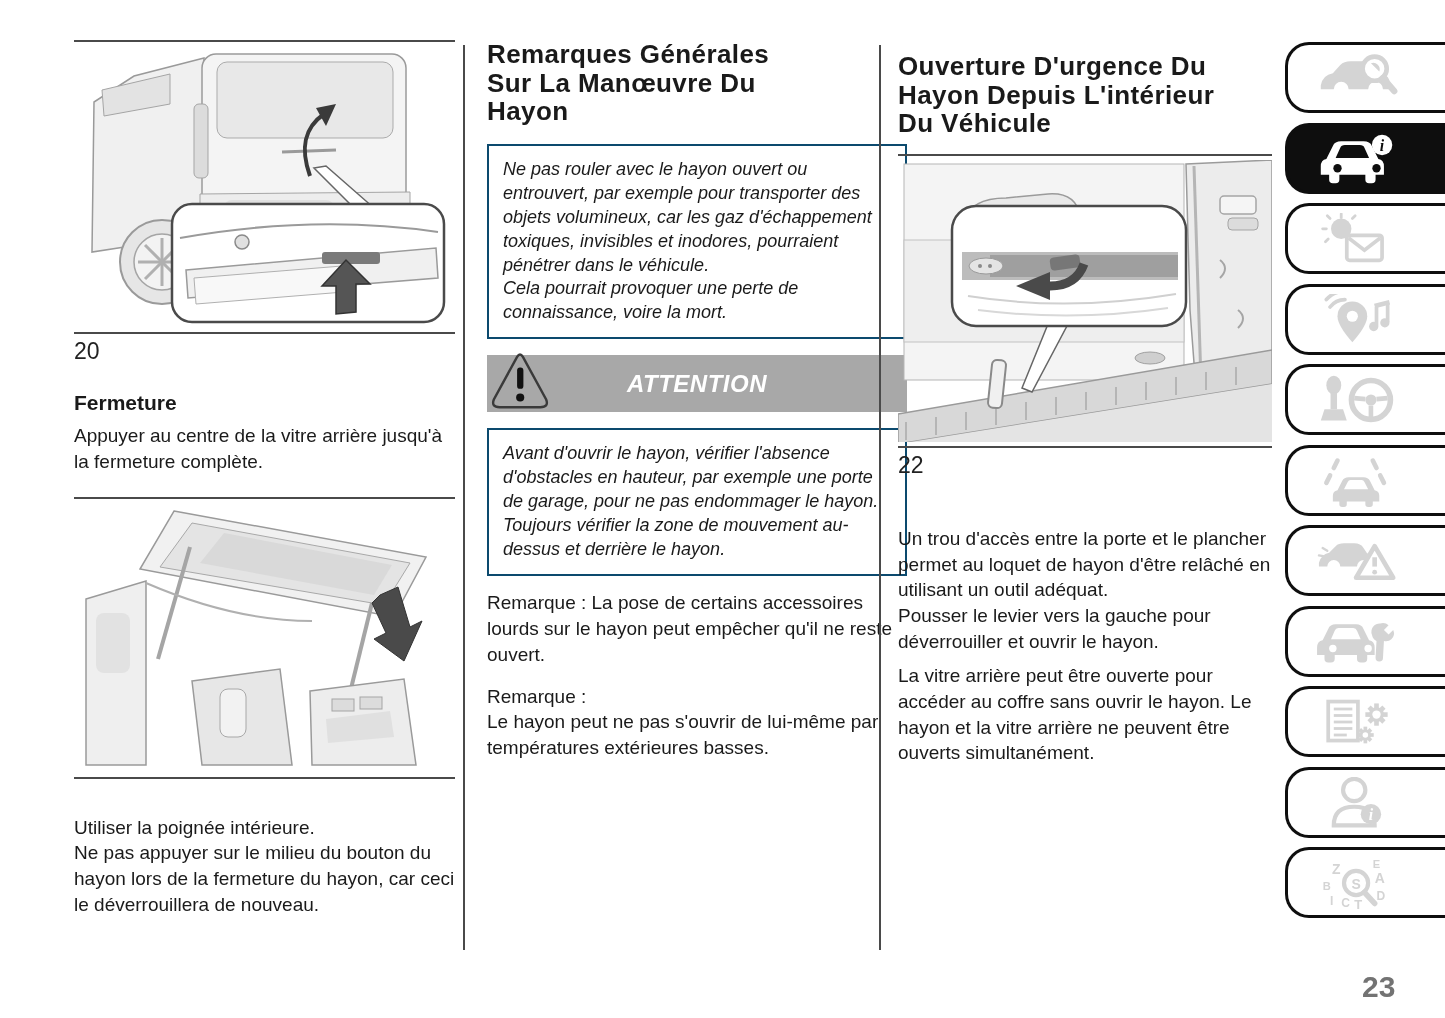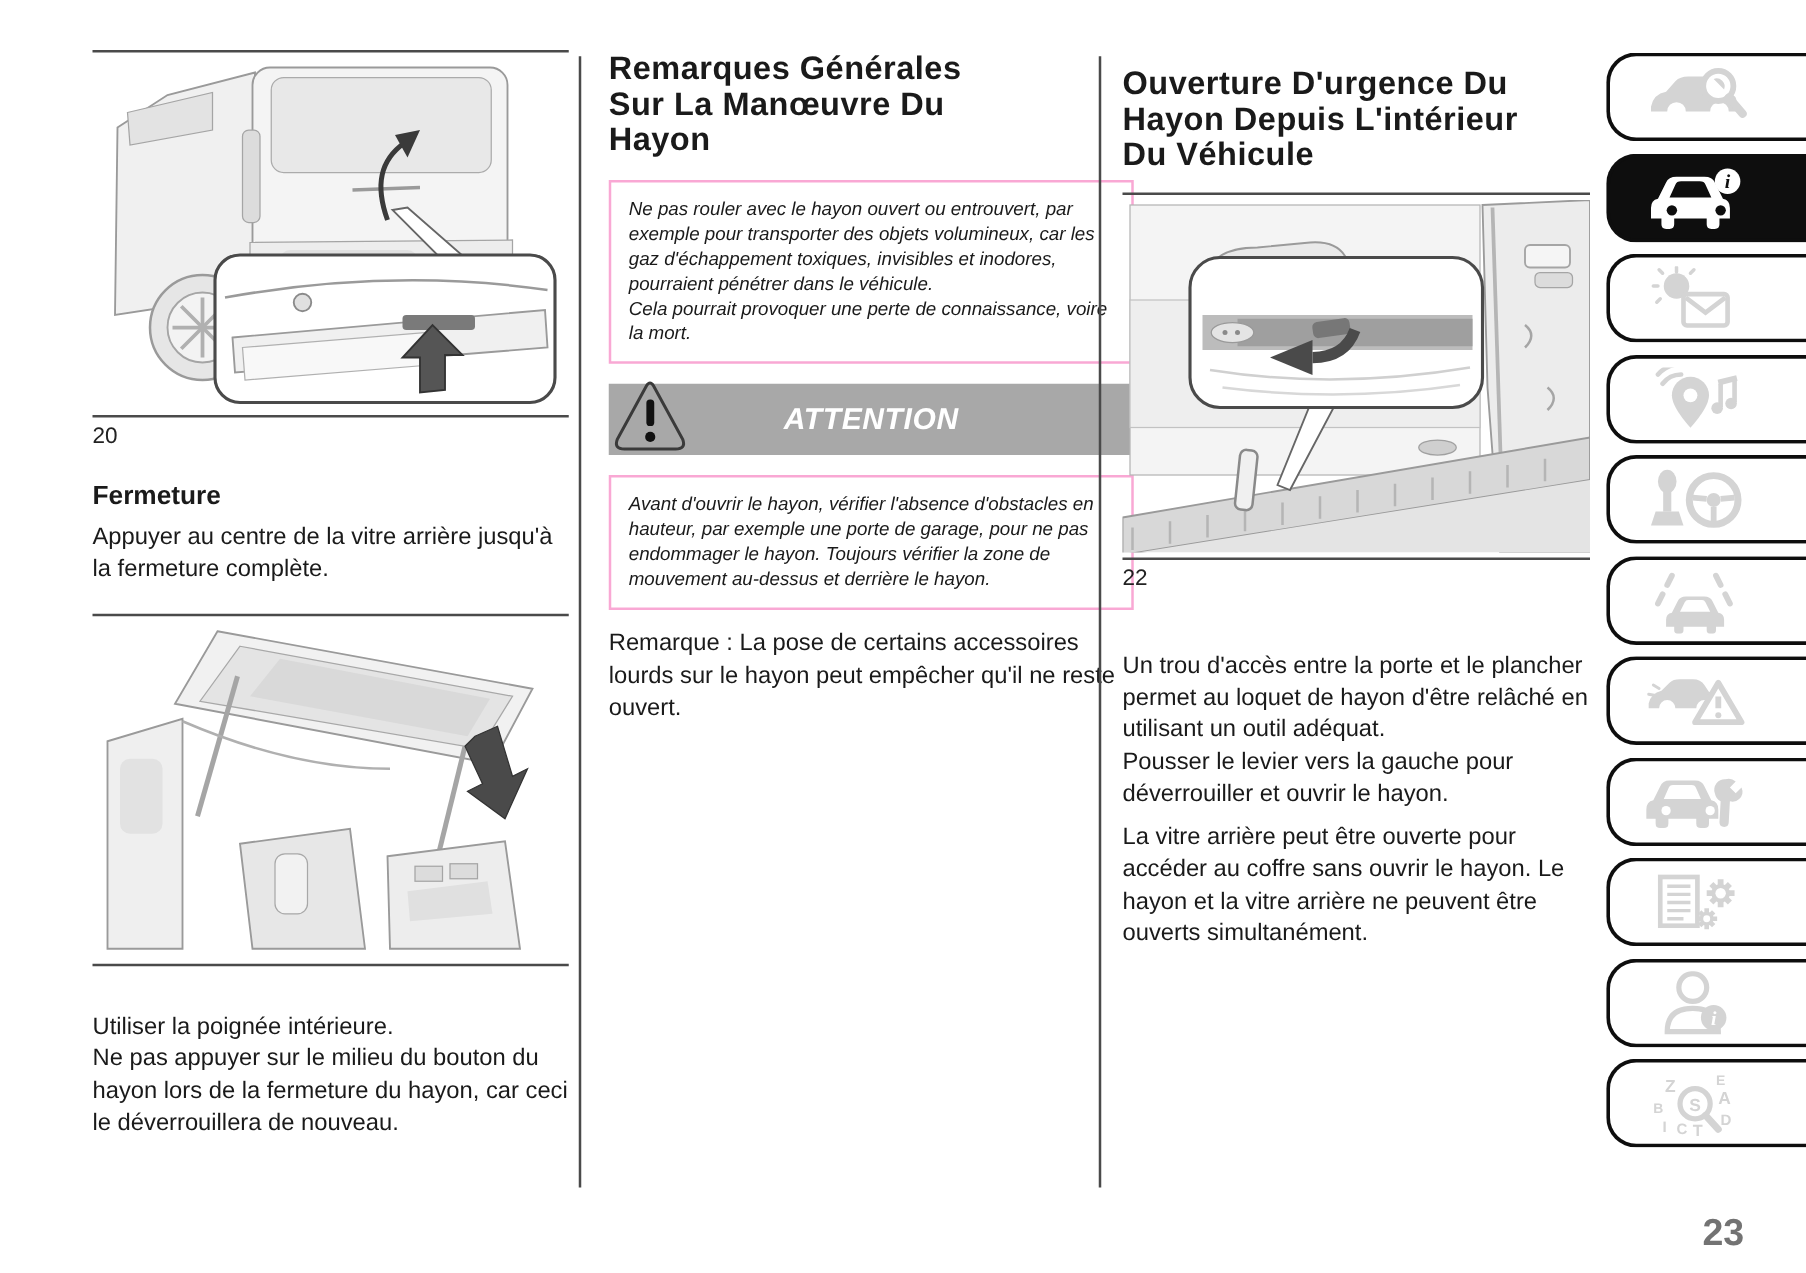--- a/index.html
+++ b/index.html
@@ -21,31 +21,31 @@
   
   .body-text { font-size:19px; line-height:1.36; }
   .h-major { font-size:26px; font-weight:bold; line-height:1.1; letter-spacing:.4px; }
   .h-minor { font-size:21px; font-weight:bold; }
   .note { font-size:19px; line-height:1.36; }
 
   
   .figure { width:100%; }
   .fig-art { border-top:2px solid #4a4a4a; border-bottom:2px solid #4a4a4a; padding:4px 0; }
   .fig-art svg { display:block; width:100%; }
-  .fig-caption { font-size:18px; margin-top:4px; color:#222; }
+  .fig-caption { font-size:23px; margin-top:4px; color:#222; }
 
   
   .banner { position:relative; background:#a8a8a8; height:57px; margin-left:0;
             display:flex; align-items:center; justify-content:center; }
   .banner .label { color:#fff; font-style:italic; font-weight:bold; font-size:24px; letter-spacing:.5px; }
   .banner .tri { position:absolute; left:2px; top:-5px; width:62px; height:66px; }
 
   
-  .warnbox { border:2px solid #f9a8d4; background:#fff; padding:12px 14px;
-             font-style:italic; font-size:15px; line-height:1.33; }
+  .warnbox { border:2px solid #0c4a6e; background:#fff; padding:12px 14px;
+             font-style:italic; font-size:18px; line-height:1.33; }
 
   
   .tab { position:absolute; left:1285px; width:162px; height:71px; background:#fff;
          border:3px solid #0e0e0e; border-right:none; border-radius:24px 0 0 24px;
          display:flex; align-items:center; padding-left:26px; --bg:#ffffff; color:#d4d4d4; }
   .tab.active { background:#0e0e0e; --bg:#0e0e0e; color:#ffffff; }
   .tab svg { width:86px; height:52px; }
 
   .page-number { position:absolute; left:1362px; top:970px; font-size:30px; font-weight:bold; color:#737373; }
 
@@ -151,20 +151,22 @@
         <path d="M29 6 Q32 1 35 6 L59 50 Q62 58 53 58 L11 58 Q2 58 5 50 Z" fill="url(#g1)" stroke="#3a3a3a" stroke-width="2.5"></path>
         <rect x="29" y="17" width="6.5" height="22" rx="3" fill="#111"></rect>
         <circle cx="32.2" cy="48" r="4.2" fill="#111"></circle>
       </svg>
       <span class="label">ATTENTION</span>
     </div>
 
     <div class="warnbox mt16">Avant d'ouvrir le hayon, vérifier l'absence d'obstacles en hauteur, par exemple une porte de garage, pour ne pas endommager le hayon. Toujours vérifier la zone de mouvement au-dessus et derrière le hayon.</div>
 
     <div class="note mt14">Remarque : La pose de certains accessoires lourds sur le hayon peut empêcher qu'il ne reste ouvert.</div>
+    <div class="note pre mt16">Remarque :
+Le hayon peut ne pas s'ouvrir de lui-même par températures extérieures basses.</div>
   </div>
 
   <div class="col col3">
 
 
     <div class="h-major pre mt12">Ouverture D'urgence Du
 Hayon Depuis L'intérieur
 Du Véhicule</div>
 
     <div class="figure mt16">

